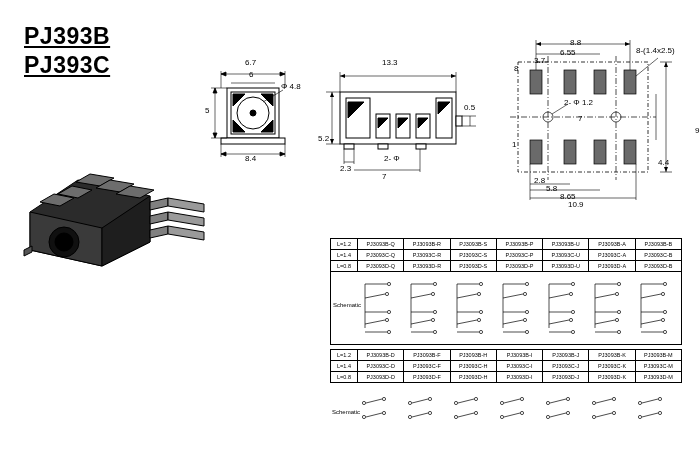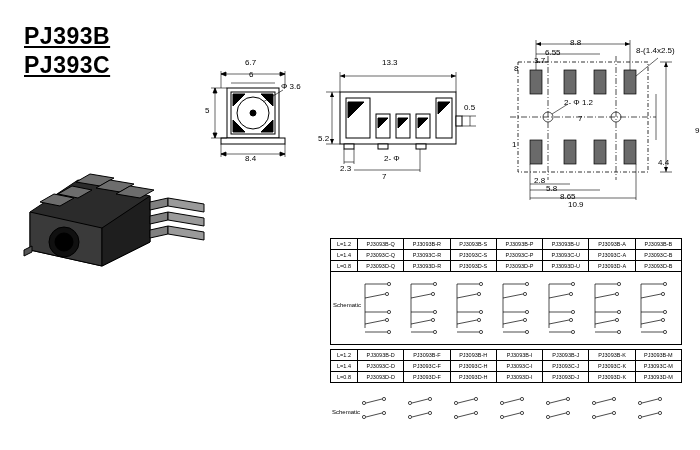--- a/index.html
+++ b/index.html
@@ -119,21 +119,21 @@
     <polygon points="10,30 8,35 12,35"></polygon>
         <polygon points="10,80 8,75 12,75"></polygon>
     <polygon points="16,96 21,94 21,98"></polygon>
         <polygon points="80,96 75,94 75,98"></polygon>
   </g>
 </svg>
 <div class="abs lbl" style="left:40px;top:0px;">6.7</div>
 <div class="abs lbl" style="left:44px;top:12px;">6</div>
 <div class="abs lbl" style="left:0px;top:48px;">5</div>
 <div class="abs lbl" style="left:40px;top:96px;">8.4</div>
-<div class="abs lbl" style="left:76px;top:24px;">Φ 3.6</div>
+<div class="abs lbl" style="left:76px;top:24px;">Φ 4.8</div>
 </div>
 
 <div class="abs" id="side-view" style="left:320px;top:58px;width:165px;height:125px;">
 <svg width="165" height="125" viewBox="0 0 165 125">
   <g stroke="#000" fill="none" stroke-width="1">
     <rect x="20" y="34" width="116" height="52" fill="#ffffff"></rect>
 
     <rect x="26" y="40" width="24" height="40" fill="#ffffff"></rect>
     <path d="M28 44 L44 44 L28 60 Z" fill="#000"></path>
     <rect x="56" y="56" width="14" height="24" fill="#ffffff"></rect>
@@ -231,21 +231,21 @@
     <line x1="62" y1="82" x2="78" y2="72"></line>
   </g>
   <g fill="#000">
     <polygon points="46,12 51,10 51,14"></polygon>
         <polygon points="140,12 135,10 135,14"></polygon>
     <polygon points="176,30 174,35 178,35"></polygon>
         <polygon points="176,140 174,135 178,135"></polygon>
   </g>
 </svg>
   <div class="abs lbl" style="left:80px;top:20px;">8.8</div>
-  <div class="abs lbl" style="left:55px;top:30px;">6.55</div>
+  <div class="abs lbl" style="left:70px;top:30px;">6.55</div>
   <div class="abs lbl" style="left:44px;top:38px;">3.7</div>
   <div class="abs lbl" style="left:146px;top:28px;">8-(1.4x2.5)</div>
   <div class="abs lbl" style="left:74px;top:80px;">2- Φ 1.2</div>
   <div class="abs lbl" style="left:88px;top:96px;">7</div>
   <div class="abs lbl" style="left:182px;top:108px;margin-left:23px;">9.4</div>
   <div class="abs lbl" style="left:168px;top:96px;margin-top:44px;">4.4</div>
   <div class="abs lbl" style="left:44px;top:158px;">2.8</div>
   <div class="abs lbl" style="left:56px;top:166px;">5.8</div>
   <div class="abs lbl" style="left:70px;top:174px;">8.65</div>
   <div class="abs lbl" style="left:78px;top:182px;">10.9</div>

